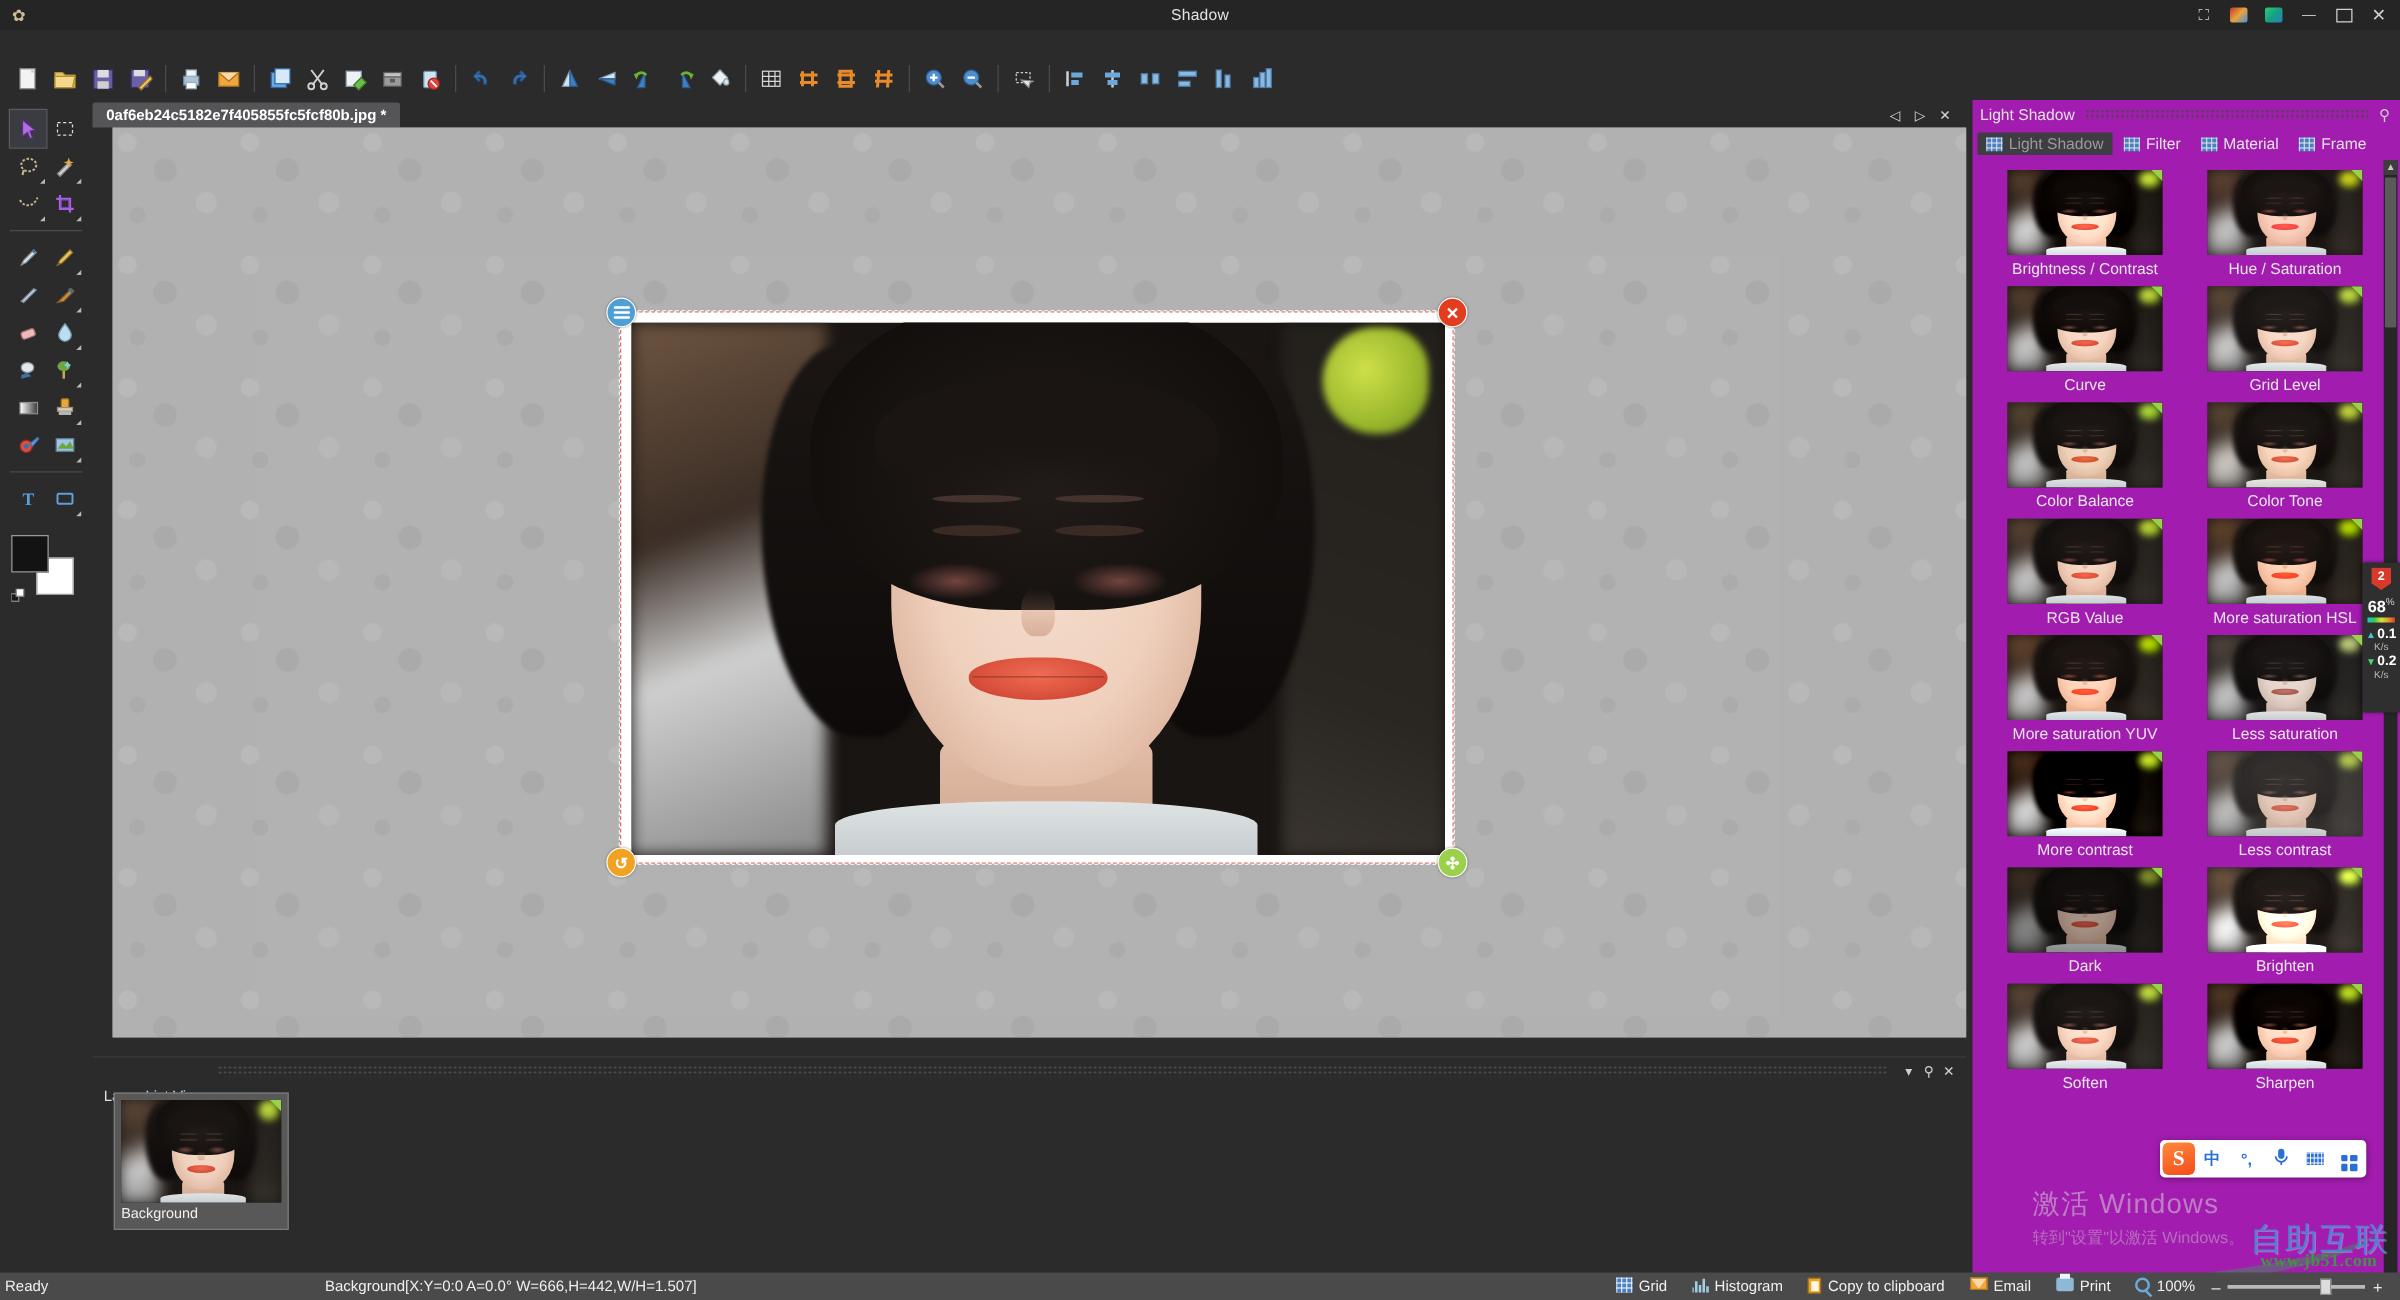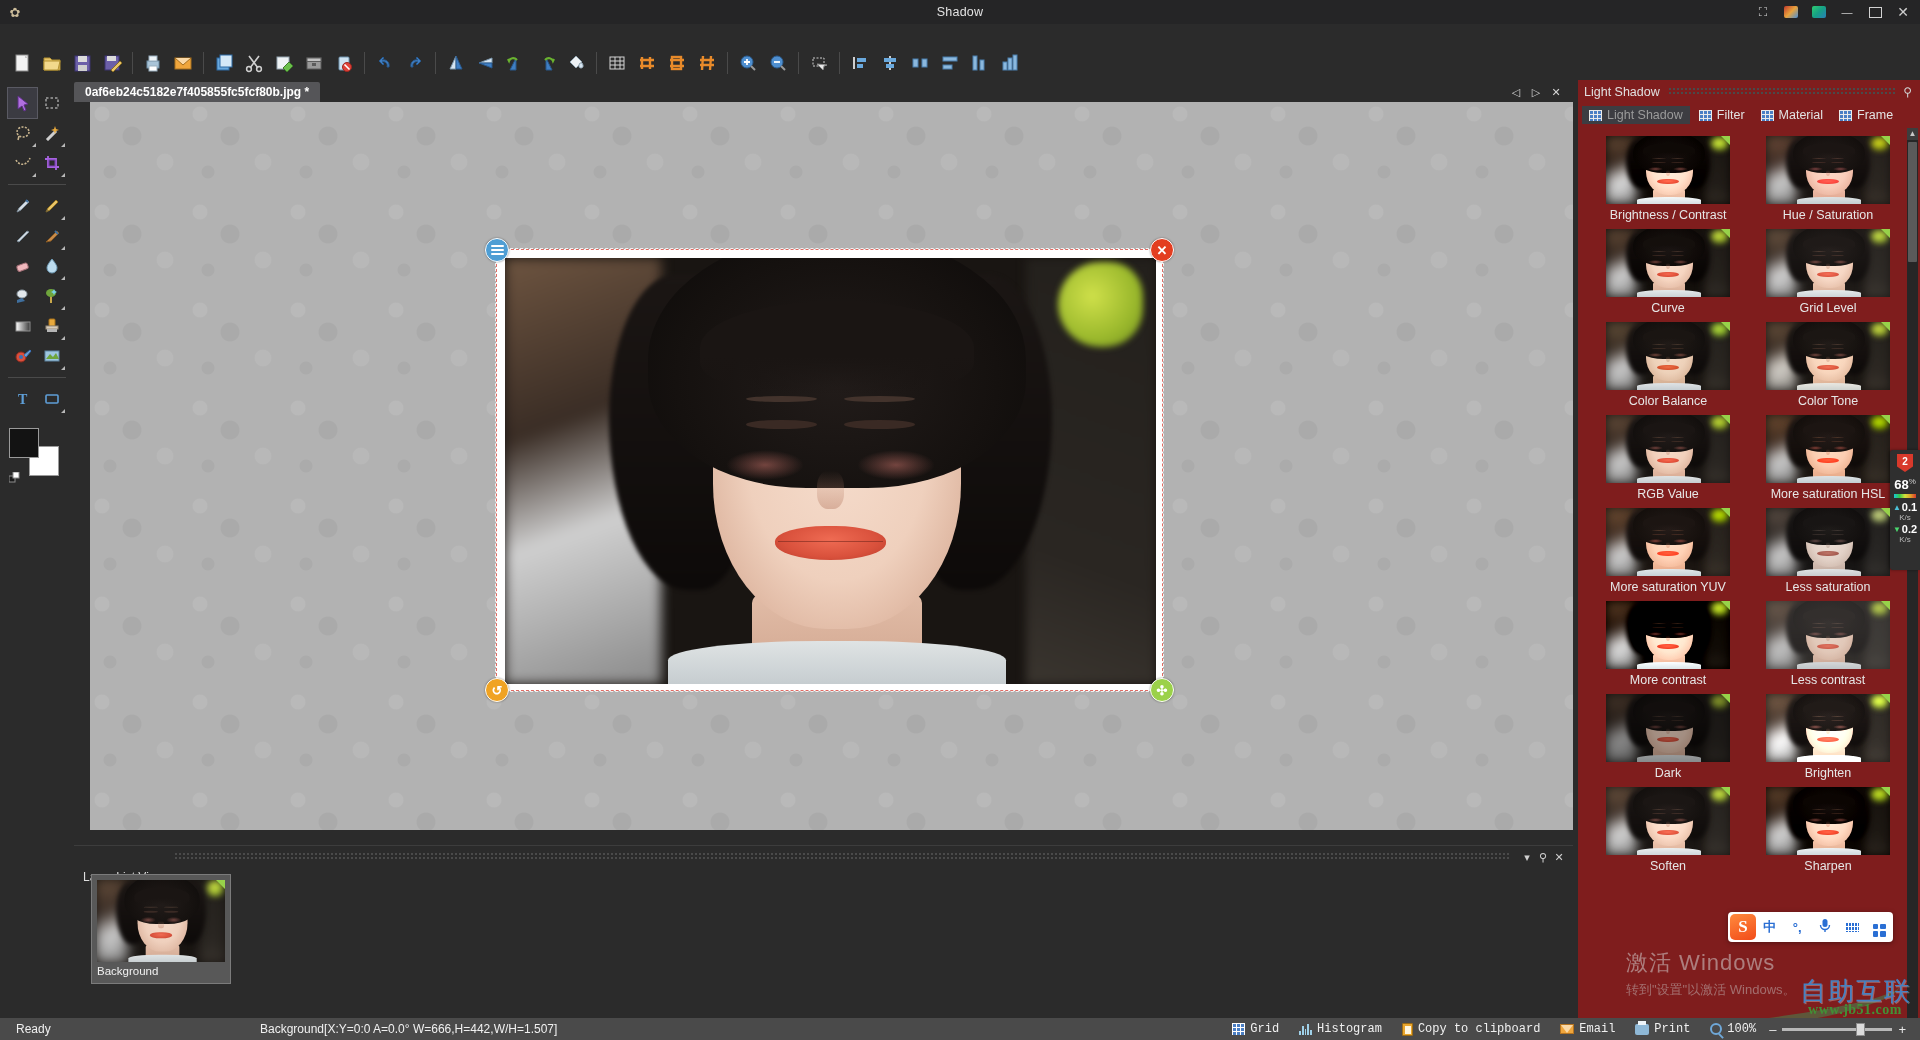--- a/index.html
+++ b/index.html
@@ -205,21 +205,21 @@
     background: #585858; border: 1px solid #7b7b7b; padding: 5px 5px 0 5px;
   }
   .layer-thumb { width: 128px; height: 82px; overflow: hidden; position: relative; background:#222; }
   .layer-name { font-size: 11.5px; color: #f0f0f0; margin-top: 3px; }
   .layer-corner { position: absolute; right: 0; top: 0; width: 0; height: 0;
                   border-left: 9px solid transparent; border-top: 9px solid #97d24a; }
 
   
   .rightpanel {
     position: absolute; left: 1578px; top: 80px; width: 342px; height: 948px;
-    background: #7f1d1d;
+    background: #a21caf;
   }
   .rp-header { height: 24px; display: flex; align-items: center; padding: 0 8px 0 6px; }
   .rp-title { font-size: 12.5px; color: #e0e0e0; white-space: nowrap; }
   .rp-dots { flex: 1; height: 8px; margin: 0 8px;
              background-image: radial-gradient(circle, #4a4a4a 1px, transparent 1px);
              background-size: 4px 4px; background-position: 0 3px; }
   .rp-pin { font-size: 12px; color: #cfcfcf; cursor: default; }
   .rp-tabs { display: flex; align-items: center; height: 22px; padding-left: 4px; gap: 2px; }
   .rp-tab { display: flex; align-items: center; gap: 5px; padding: 2px 7px; font-size: 12.5px;
             color: #e3e3e3; cursor: default; }
@@ -311,24 +311,24 @@
                 color: #3aa03a; font-family: "Liberation Serif", serif; letter-spacing: .5px;}
   .sitewm .swoosh { position: absolute; left: 0; top: 12px; width: 235px; height: 40px;
                     border-bottom: 8px solid rgba(60,150,90,.55);
                     border-radius: 0 0 60% 20%; transform: rotate(-7deg); }
 
   
   .statusbar {
     position: absolute; left: 0; bottom: 0; width: 1920px; height: 22px;
     background: #4a4a4a; display: flex; align-items: center; font-size: 12px; color: #f0f0f0;
   }
-  .sb-ready { padding-left: 16px; width: 260px; }
+  .sb-ready { padding-left: 4px; width: 260px; }
   .sb-info { flex: 1; }
   .sb-right { display: flex; align-items: center; gap: 6px; padding-right: 10px; }
-  .sb-btn { display: flex; align-items: center; gap: 5px; padding: 1px 7px; cursor: default; font-family: Liberation Mono, monospace; }
+  .sb-btn { display: flex; gap: 5px; padding: 1px 7px; cursor: default; }
   .sb-zoomslider { display: flex; align-items: center; gap: 6px; padding-right: 4px; }
   .zs-track { width: 110px; height: 3px; background: #b8b8b8; position: relative; }
   .zs-knob { position: absolute; left: 74px; top: -5px; width: 9px; height: 13px; background: #dcdcdc; border:1px solid #8d8d8d;}
   .zs-sign { font-size: 13px; color: #eaeaea; }
 
   
   .si-grid { width: 13px; height: 12px; background: #4b7fc4;
              background-image: linear-gradient(#fff 1px, transparent 1px), linear-gradient(90deg,#fff 1px, transparent 1px);
              background-size: 4px 4px; }
   .si-hist { width: 13px; height: 12px; display: flex; align-items: flex-end; gap: 1px; }

